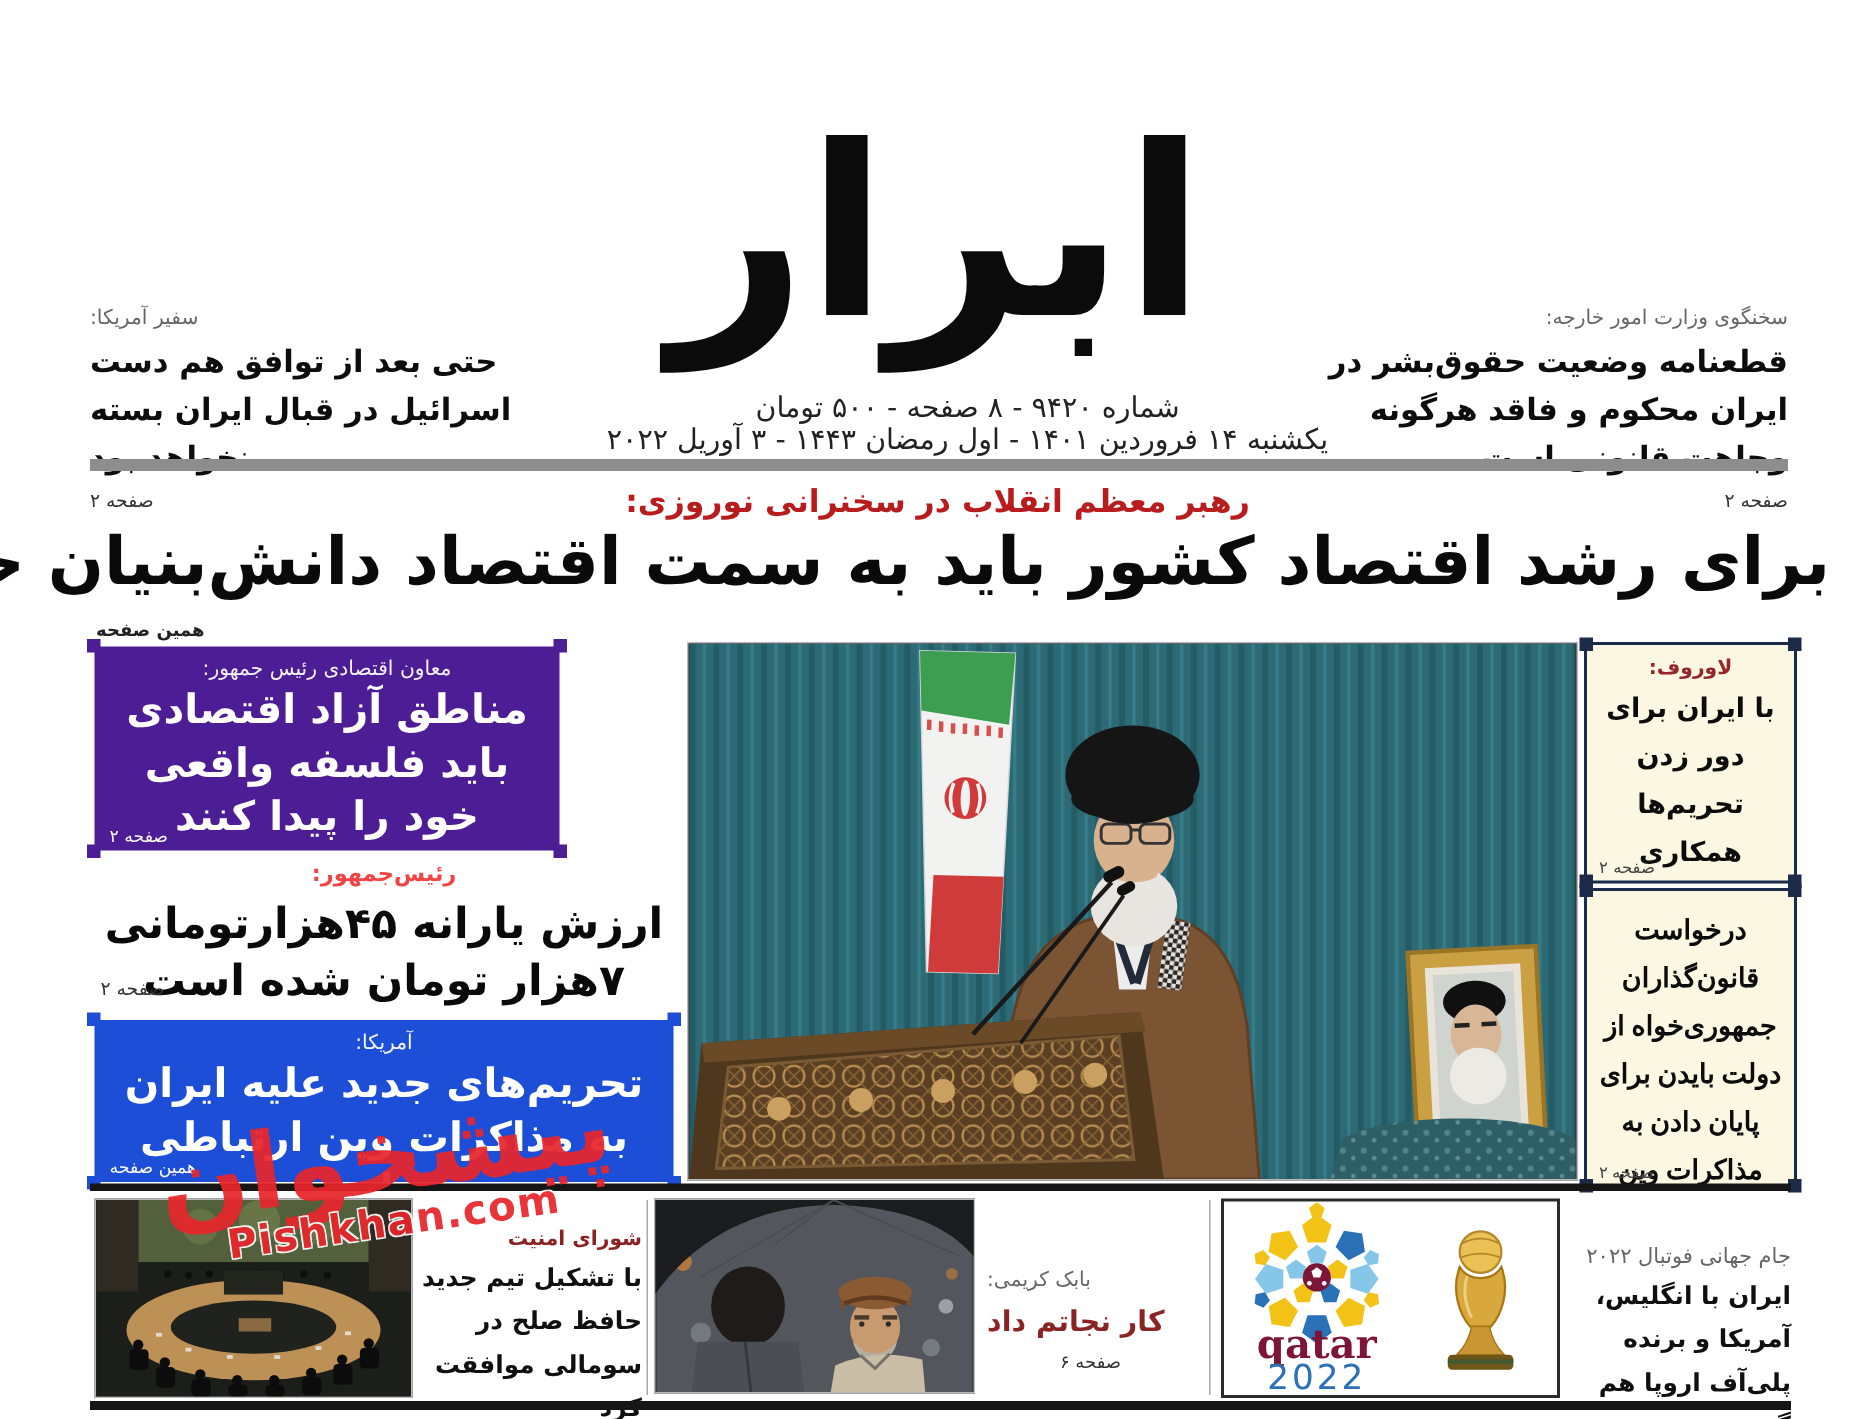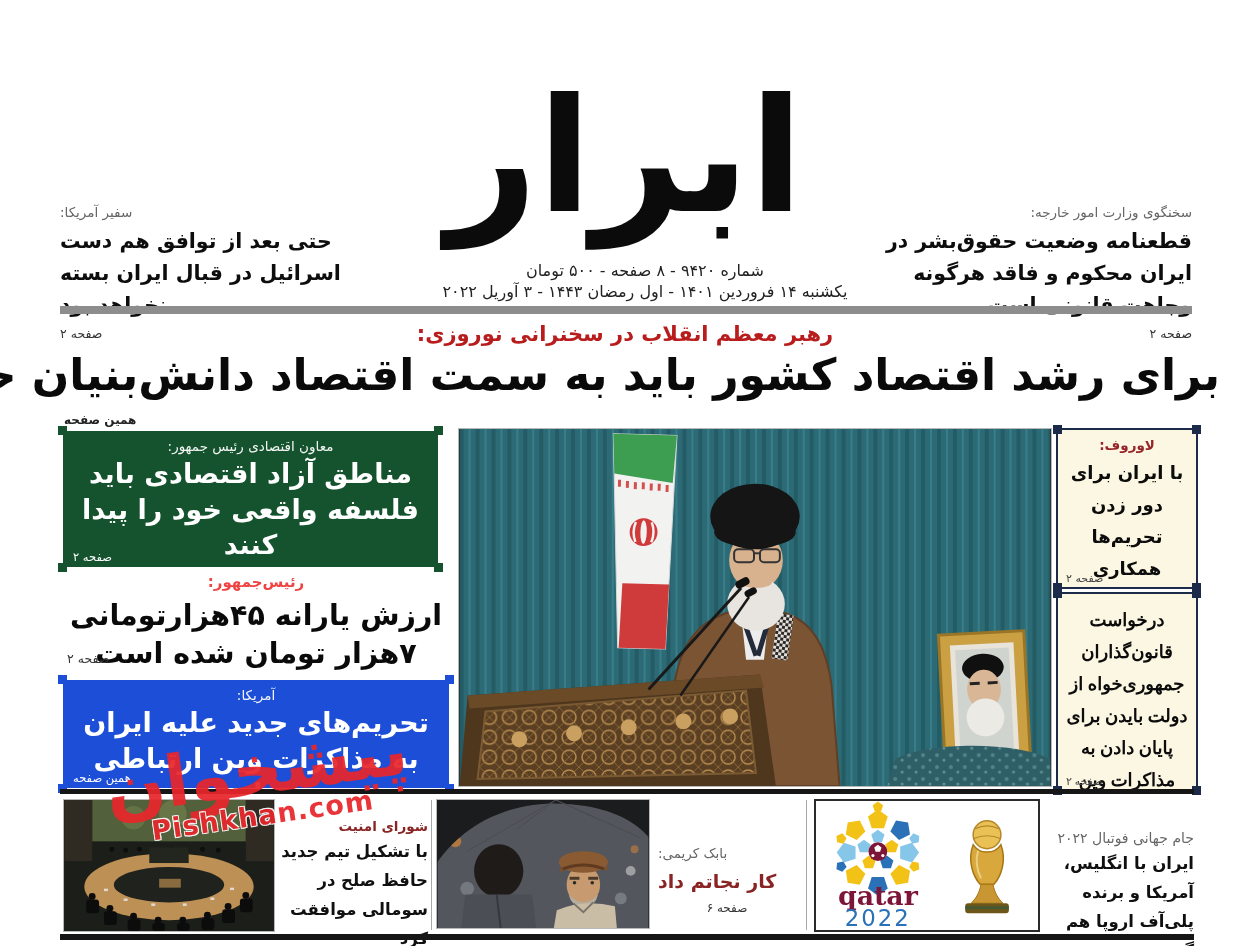--- a/index.html
+++ b/index.html
@@ -2,21 +2,21 @@
 <html lang="fa"><head>
 <meta charset="utf-8">
 <style>
   html,body{margin:0;padding:0;background:#e9e9e9;}
   .page{position:relative;width:1250px;height:946px;background:#fff;margin:0 auto;
         direction:rtl;font-family:"DejaVu Sans",sans-serif;overflow:hidden;color:#111;}
   .abs{position:absolute;}
   
   .masthead-title{left:0;right:0;top:74px;text-align:center;font-size:158px;line-height:1.05;
                   font-weight:bold;color:#0b0b0b;letter-spacing:-4px;}
-  .mast-line{left:0;right:0;text-align:center;font-size:16px;color:#222;margin-left:40px;}
+  .mast-line{left:0;right:0;text-align:center;font-size:19px;color:#222;margin-left:40px;}
   
   .top-article{width:334px;}
   .kicker{font-size:13.5px;color:#666;margin-bottom:6px;}
   .t-head{font-size:20.5px;font-weight:bold;color:#0d0d0d;line-height:1.55;}
   .pageref{font-size:12.5px;color:#333;margin-top:5px;}
   .al{text-align:left;} .ar{text-align:right;}
   
   .bar{background:#8d8d8d;height:8px;}
   .blackbar{background:#161616;height:5px;}
   
@@ -80,21 +80,21 @@
     <div class="t-head">قطعنامه وضعیت حقوق‌بشر در ایران محکوم و فاقد هرگونه وجاهت قانونی است</div>
     <div class="pageref">صفحه ۲</div>
   </div>
 
   <div class="abs bar" style="left:60px;top:306px;width:1132px;"></div>
 
   <div class="abs lead-kicker">رهبر معظم انقلاب در سخنرانی نوروزی:</div>
   <div class="abs lead-head">برای رشد اقتصاد کشور باید به سمت اقتصاد دانش‌بنیان حرکت کنیم</div>
   <div class="abs lead-page">همین صفحه</div>
 
-  <div class="abs cbox" style="left:63px;top:431px;width:375px;height:136px;background:#14532d;">
+  <div class="abs cbox" style="left:63px;top:431px;width:310px;height:136px;background:#4c1d95;">
     <div class="corner c-tl"></div>
     <div class="corner c-tr"></div>
     <div class="corner c-bl"></div>
     <div class="corner c-br"></div>
     <div class="kicker">معاون اقتصادی رئیس جمهور:</div>
     <div class="c-head">مناطق آزاد اقتصادی باید فلسفه واقعی خود را پیدا کنند</div>
     <div class="pageref">صفحه ۲</div>
   </div>
 
   <div class="abs mid-art">

